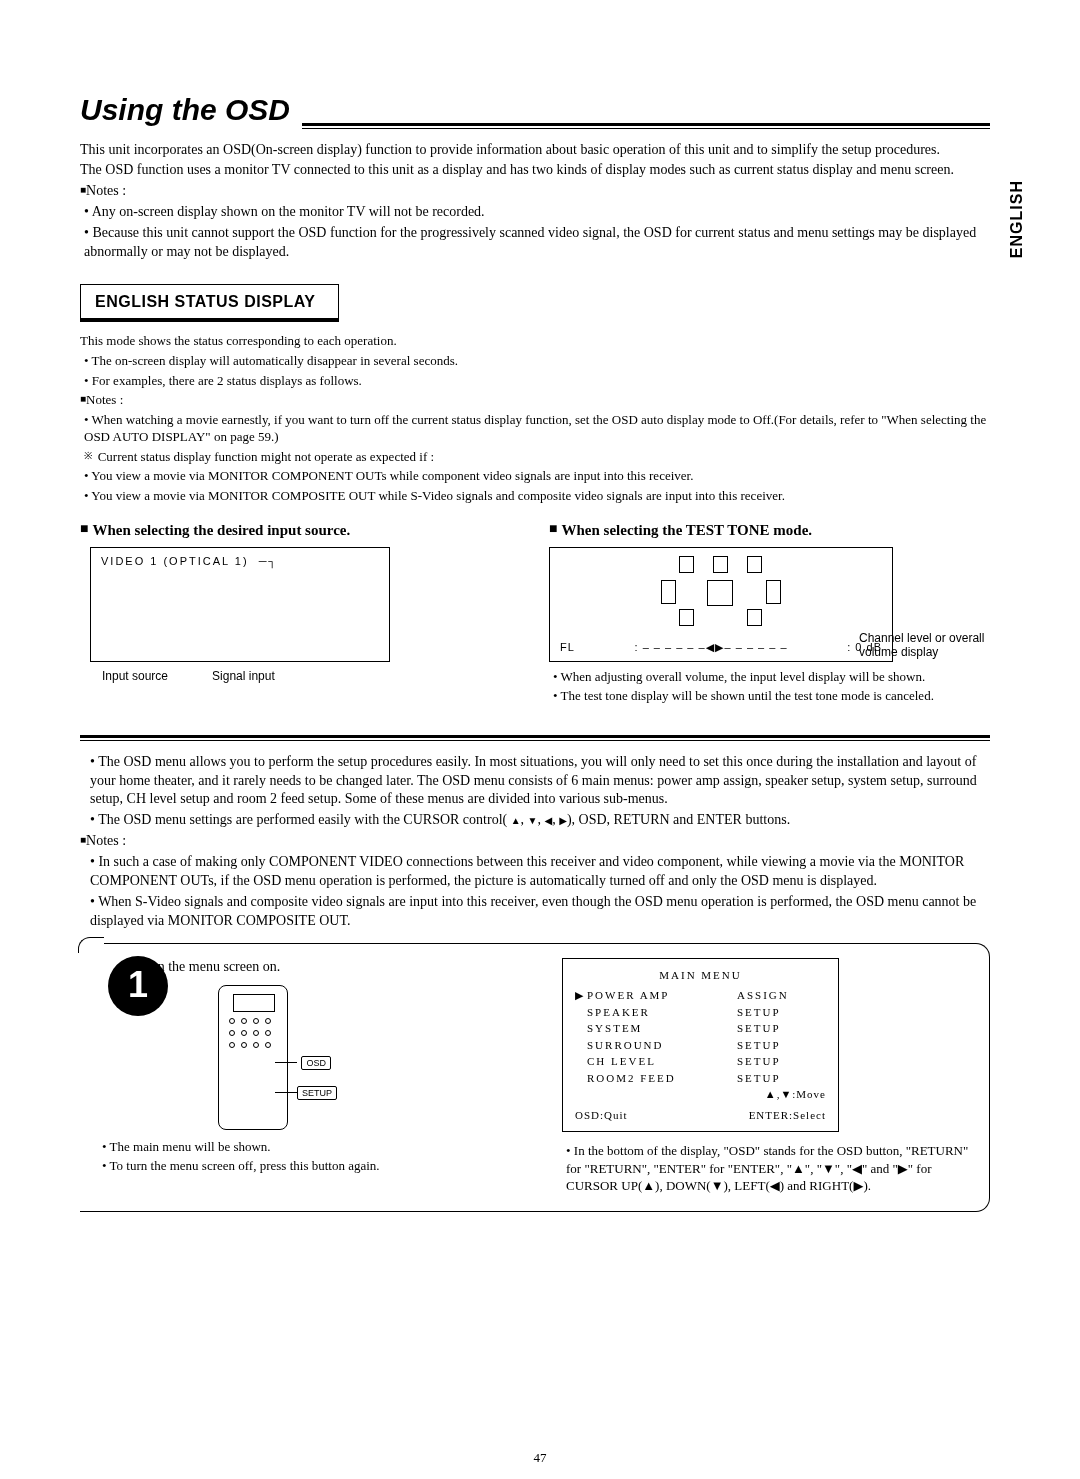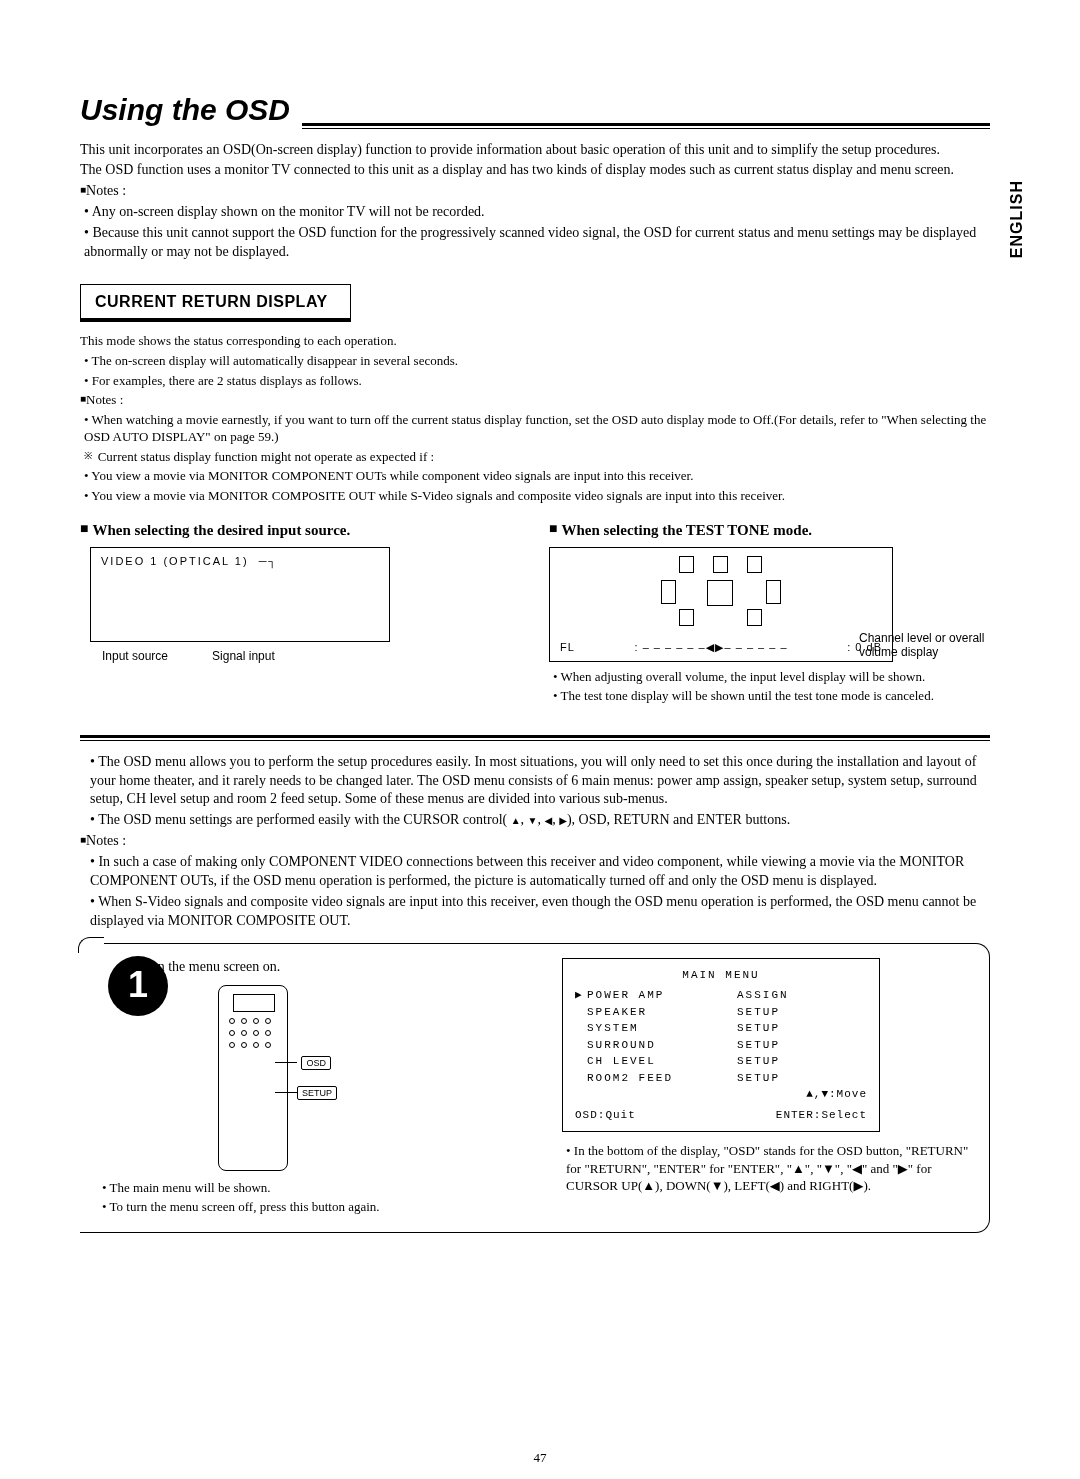--- a/index.html
+++ b/index.html
@@ -71,21 +71,21 @@
   .subhead .sq { font-size:14px; margin-right:4px;}
   .two-col {
     display: flex;
     gap: 28px;
     margin-top: 6px;
   }
   .col { flex: 1; }
   .status-box {
     border: 1px solid #000;
     width: 300px;
-    height: 95px;
+    height: 115px;
     position: relative;
     margin: 4px 6px 6px 10px;
   }
   .status-box .label-line {
     position: absolute;
     left: 10px; top: 6px;
     font-family: Arial, sans-serif;
     font-size: 11px;
     letter-spacing: 2px;
   }
@@ -173,21 +173,21 @@
     justify-content:center;
     position:absolute;
     left: 10px; top: -2px;
   }
   .step-text1 {
     margin-left: 40px;
     font-size:14px;
   }
   .remote {
     width: 70px;
-    height: 186px;
+    height: 145px;
     border: 1px solid #000;
     border-radius: 8px;
     margin: 8px 0 8px 120px;
     position:relative;
     background: #fff;
   }
   .remote .screen {
     position:absolute; top:8px; left:14px;
     width:42px; height:18px;
     border:1px solid #000;
@@ -211,23 +211,23 @@
     border-radius:2px;
   }
   .remote .btnlbl.osd { right:-44px; top:70px; }
   .remote .btnlbl.setup { right:-50px; top:100px; }
   .remote .line {
     position:absolute;
     border-top:1px solid #000;
   }
   .mainmenu-box {
     border:1px solid #000;
-    width: 318px;
+    width: 277px;
     padding: 8px 12px 8px 12px;
-    font-family: Liberation Mono, monospace;
+    font-family: Liberation Serif, serif;
     font-size: 11px;
     line-height: 1.5;
     letter-spacing: 2px;
     margin-bottom:10px;
   }
   .mainmenu-box .title-row { text-align:center; margin-bottom:4px;}
   .mainmenu-box .menu-row { display:flex; }
   .mainmenu-box .menu-row .l { width:150px; }
   .mainmenu-box .menu-row .ptr { width:12px; }
   .mainmenu-box .menu-row .r { flex:1; }
@@ -265,21 +265,21 @@
   <h1 class="section-title">Using the OSD</h1>
   <div class="title-rule"></div>
 </div>
 
 <p class="para">This unit incorporates an OSD(On-screen display) function to provide information about basic operation of this unit and to simplify the setup procedures.</p>
 <p class="para">The OSD function uses a monitor TV connected to this unit as a display and has two kinds of display modes such as current status display and menu screen.</p>
 <p class="para"><span class="sq">■</span><span>Notes :</span></p>
 <p class="para bul">• <span>Any on-screen display shown on the monitor TV will not be recorded.</span></p>
 <p class="para bul">• <span>Because this unit cannot support the OSD function for the progressively scanned video signal, the OSD for current status and menu settings may be displayed abnormally or may not be displayed.</span></p>
 
-<div class="status-header">CURRENT RETURN DISPLAY</div>
+<div class="status-header">ENGLISH STATUS DISPLAY</div>
 
 <p class="para small">This mode shows the status corresponding to each operation.</p>
 <p class="para small bul">• <span>The on-screen display will automatically disappear in several seconds.</span></p>
 <p class="para small bul">• <span>For examples, there are 2 status displays as follows.</span></p>
 <p class="para small"><span class="sq">■</span><span>Notes :</span></p>
 <p class="para small bul">• <span>When watching a movie earnestly, if you want to turn off the current status display function, set the OSD auto display mode to Off.(For details, refer to "When selecting the OSD AUTO DISPLAY" on page 59.)</span></p>
 <p class="para small bul"><span class="ref">※</span> <span>Current status display function might not operate as expected if :</span></p>
 <p class="para small bul">• <span>You view a movie via MONITOR COMPONENT OUTs while component video signals are input into this receiver.</span></p>
 <p class="para small bul">• <span>You view a movie via MONITOR COMPOSITE OUT while S-Video signals and composite video signals are input into this receiver.</span></p>
 

